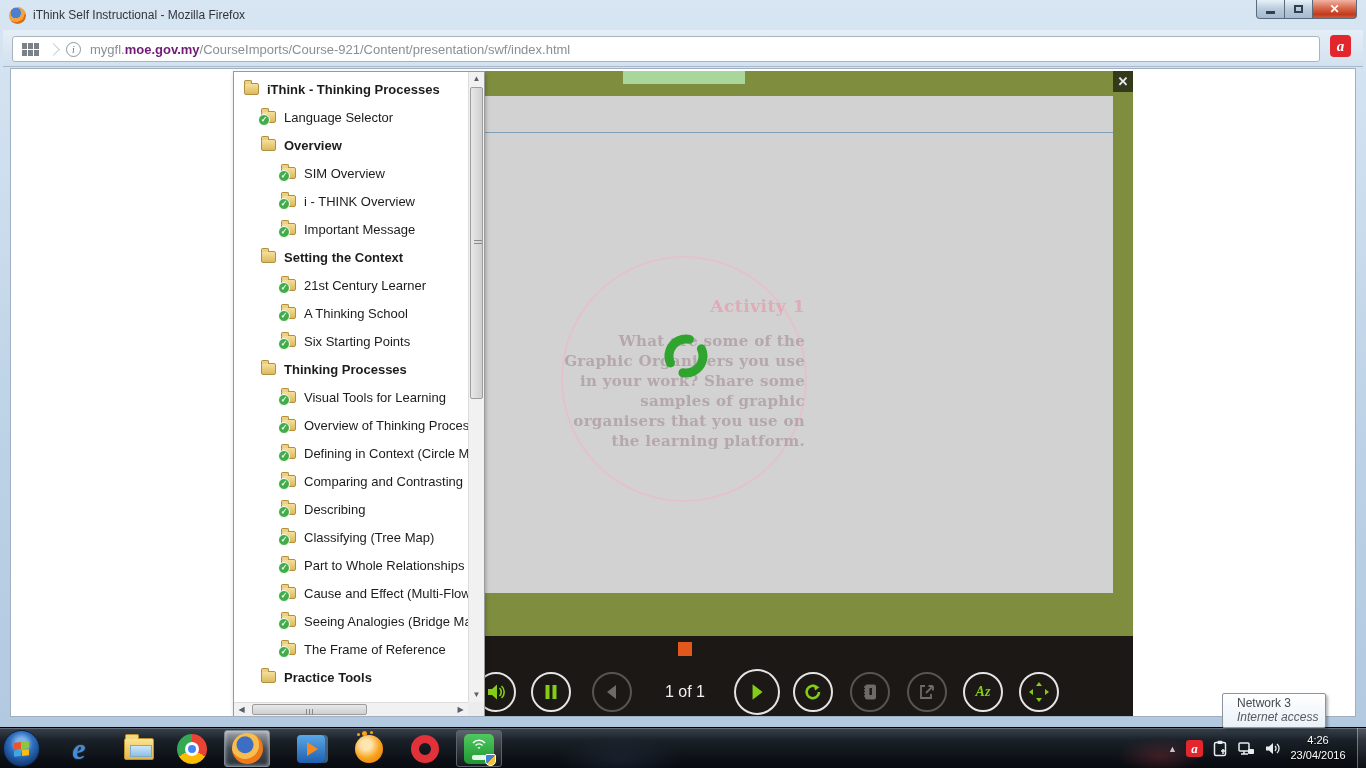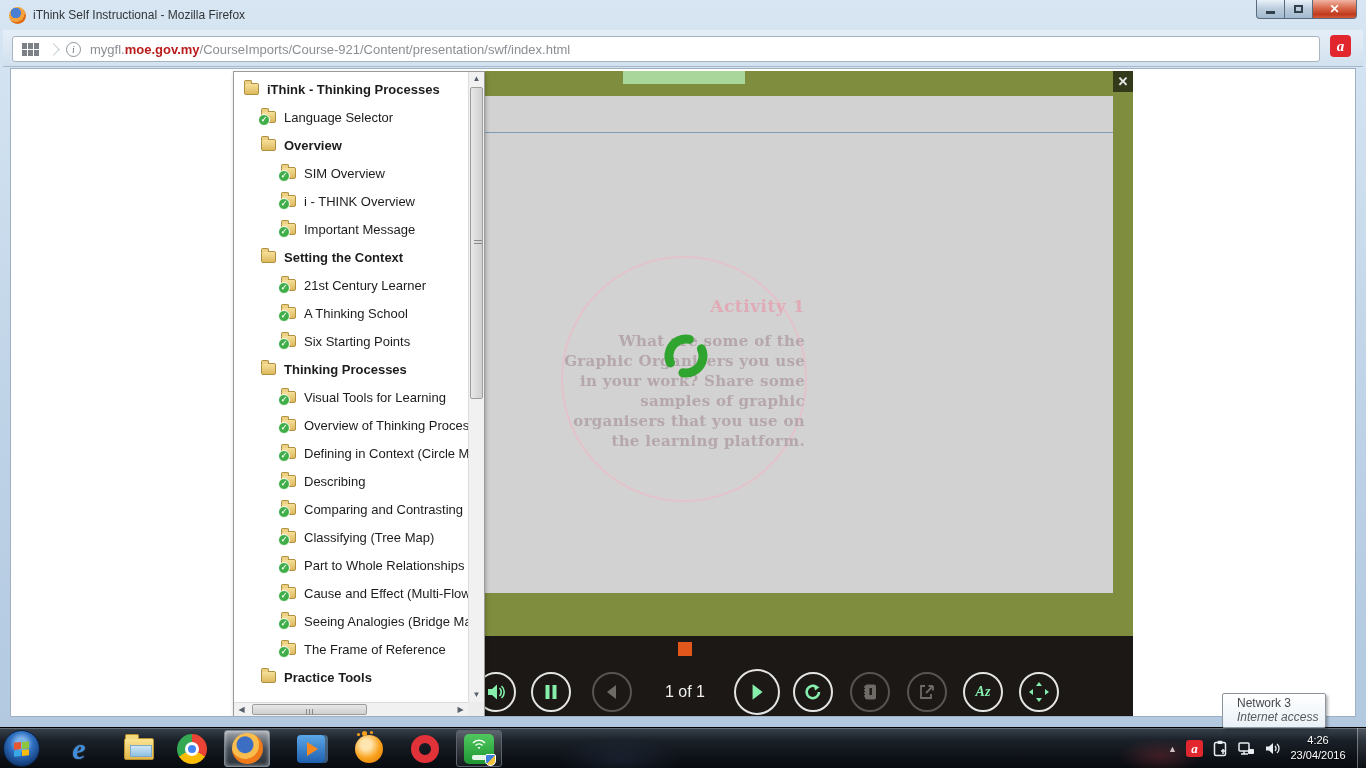--- a/index.html
+++ b/index.html
@@ -30,21 +30,21 @@
     border:1px solid #a9b4bf; border-radius:3px; display:flex; align-items:center; }
   .grid-icon { width:17px; height:13px; margin-left:9px; display:grid; grid-template-columns:repeat(3,1fr);
     grid-template-rows:repeat(2,1fr); gap:1px; }
   .grid-icon i { background:#7b8187; }
   .chev-sep { width:9px; height:9px; border-top:1px solid #c3ccd4; border-right:1px solid #c3ccd4;
     transform:rotate(45deg); margin:0 8px 0 10px; }
   .info-icon { width:15px; height:15px; border:1px solid #8b959e; border-radius:50%; color:#6b747c;
     font-size:10px; font-family:"Liberation Serif",serif; font-style:italic; display:flex; align-items:center;
     justify-content:center; margin-right:9px; }
   .url-text { font-size:13px; color:#8a8f94; white-space:nowrap; }
-  .url-text b { color:#b91c1c; font-weight:bold; }
+  .url-text b { color:#701a75; font-weight:bold; }
   .avira-addon { position:absolute; right:12px; top:5px; width:21px; height:22px; background:#e2262d;
     border-radius:4px; color:#fff; display:flex; align-items:center; justify-content:center;
     font-family:"Liberation Serif",serif; font-style:italic; font-weight:bold; font-size:15px; }
 
   .viewport { position:absolute; left:10px; top:68px; width:1346px; height:649px; background:#fff;
     border:1px solid #9eb0c2; overflow:hidden; }
 
   
   .player { position:absolute; left:470px; top:2px; width:652px; height:647px; z-index:1; }
   .p-topbar { position:absolute; left:0; top:0; right:0; height:25px; background:#7e8e3e; }
@@ -58,21 +58,21 @@
     border:2px solid #e4c2ca; text-align:right; }
   .p-activity-title { margin-top:38px; font-family:"DejaVu Serif",serif; font-weight:bold; font-size:17px;
     color:#e0aab6; letter-spacing:.5px; }
   .p-activity-body { margin-top:15px; font-family:"DejaVu Serif",serif; font-weight:bold; font-size:15px;
     line-height:20px; color:#b5a7ac; letter-spacing:.3px; }
   .spinner { position:absolute; left:99px; top:74px; width:48px; height:48px; }
   .p-band { position:absolute; left:0; top:522px; right:0; height:43px; background:#7e8e3e; }
   .p-controls { position:absolute; left:0; top:565px; right:0; height:82px; background:#1b1815; }
   .p-marker { position:absolute; left:197px; top:6px; width:14px; height:14px; background:#e2571b; }
   .pbtn { position:absolute; top:36px; width:40px; height:40px; border:2px solid #e4e4e4; border-radius:50%;
-    color:#86efac; display:flex; align-items:center; justify-content:center; background:transparent; }
+    color:#84cc16; display:flex; align-items:center; justify-content:center; background:transparent; }
   .pbtn.disabled { border-color:#585450; color:#6e6a66; }
   .pbtn.big { width:46px; height:46px; top:33px; }
   .p-pagelabel { position:absolute; left:169px; top:47px; width:70px; text-align:center; color:#f0f0f0;
     font-size:16px; }
   .az-label { font-size:14px; font-weight:bold; font-style:italic; font-family:"Liberation Serif",serif; }
 
   
   .tree-panel { position:absolute; left:222px; top:2px; width:252px; height:646px; background:#fff;
     border:1px solid #9a9a9a; z-index:5; box-shadow:1px 2px 4px rgba(0,0,0,.25); }
   .tree-items { position:absolute; left:0; top:0; right:16px; bottom:14px; overflow:hidden; padding-top:3px; }
@@ -360,25 +360,25 @@
             <div class="tree-row lvl2">
               <span class="folder done"></span>
               <span class="tree-label">Overview of Thinking Processes</span>
             </div>
             <div class="tree-row lvl2">
               <span class="folder done"></span>
               <span class="tree-label">Defining in Context (Circle Map)</span>
             </div>
             <div class="tree-row lvl2">
               <span class="folder done"></span>
+              <span class="tree-label">Comparing and Contrasting</span>
+            </div>
+            <div class="tree-row lvl2">
+              <span class="folder done"></span>
               <span class="tree-label">Describing</span>
-            </div>
-            <div class="tree-row lvl2">
-              <span class="folder done"></span>
-              <span class="tree-label">Comparing and Contrasting</span>
             </div>
             <div class="tree-row lvl2">
               <span class="folder done"></span>
               <span class="tree-label">Classifying (Tree Map)</span>
             </div>
             <div class="tree-row lvl2">
               <span class="folder done"></span>
               <span class="tree-label">Part to Whole Relationships</span>
             </div>
             <div class="tree-row lvl2">

